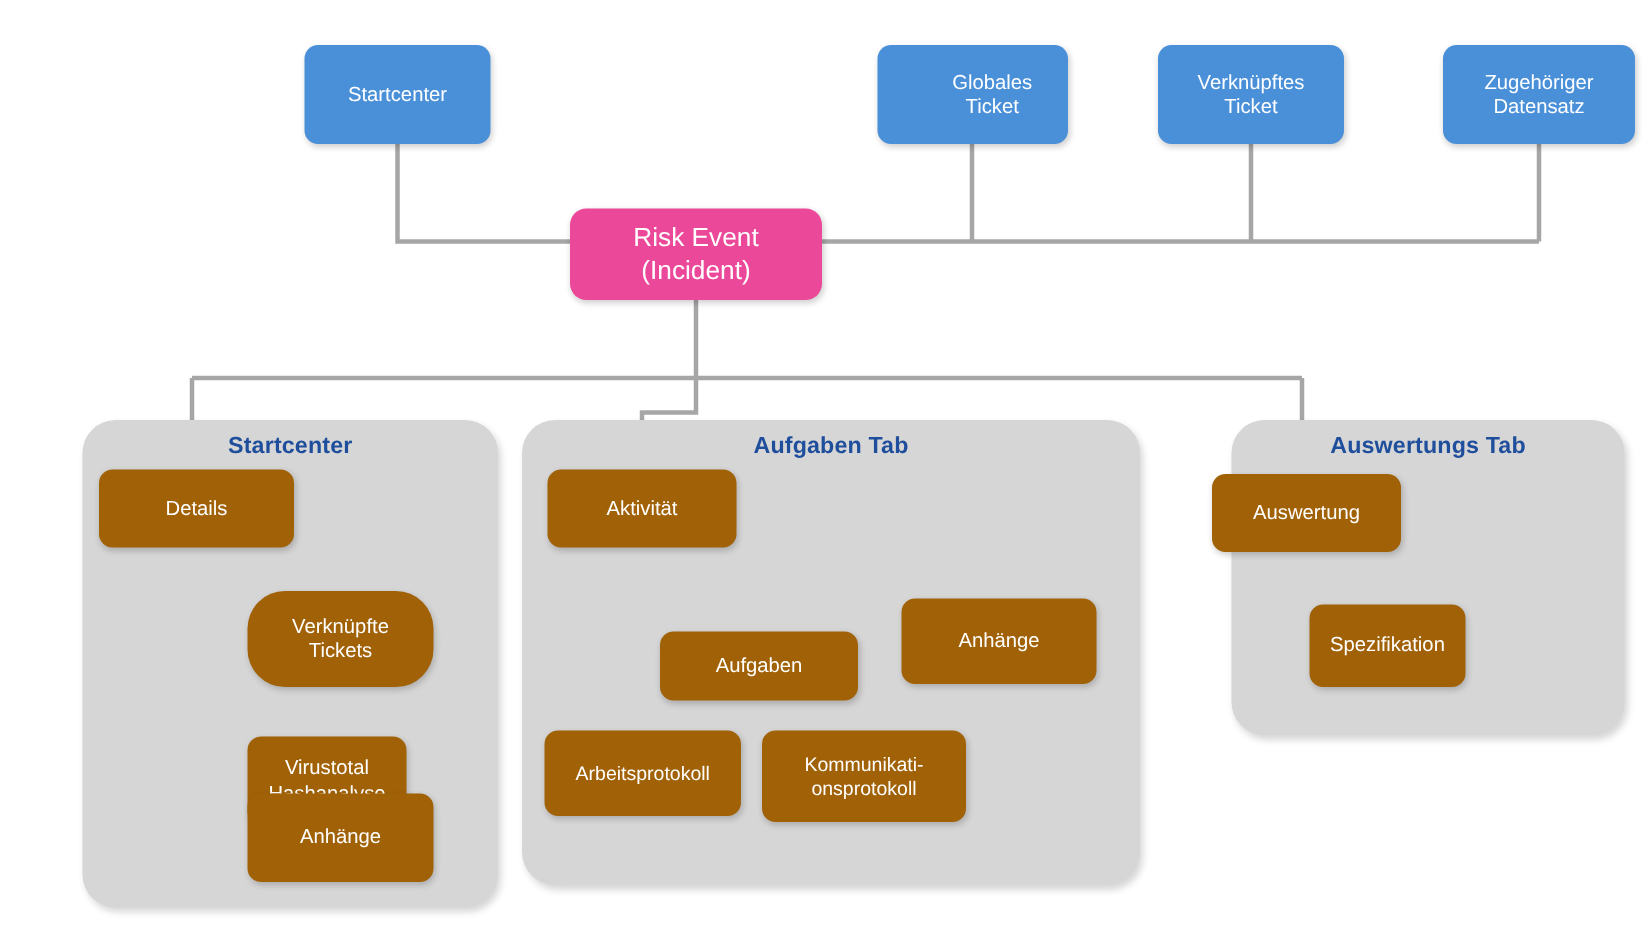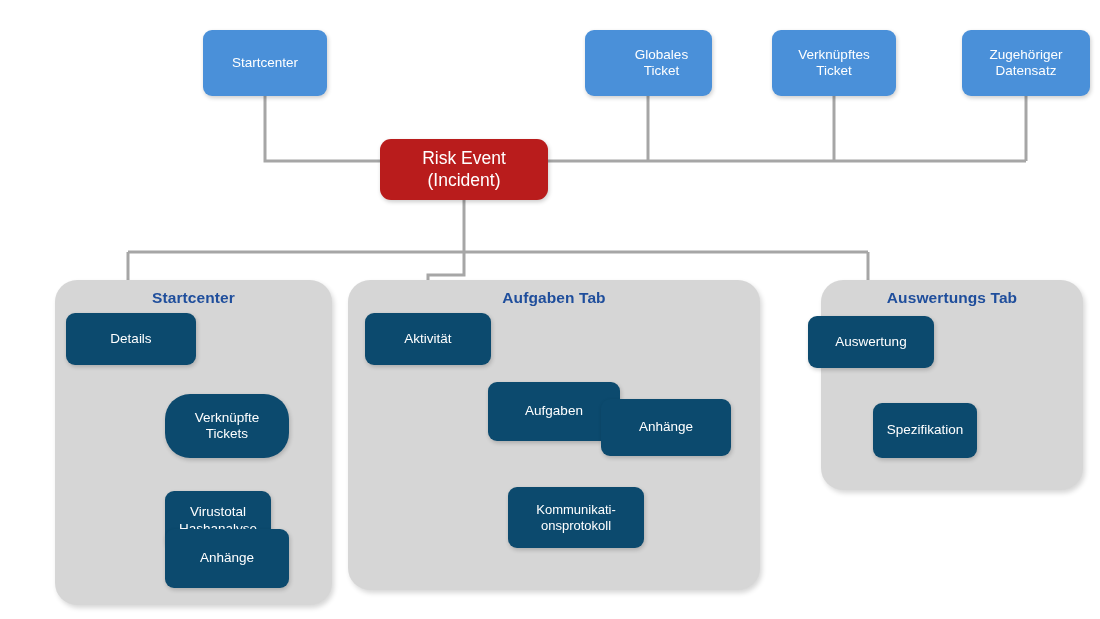--- a/index.html
+++ b/index.html
@@ -53,22 +53,22 @@
     text-align:center;
     border-radius:9px;
     color:#ffffff;
     line-height:1.22;
     box-sizing:border-box;
     padding:2px 6px;
     box-shadow:1px 2px 4px rgba(0,0,0,0.20);
   }
   .node span{display:block;white-space:pre-line;}
   .node.light{ background:#4a90d9; font-size:13.5px; }
-  .node.primary{ background:#b91c1c; font-size:17.5px; border-radius:11px; }
-  .node.dark{ background:#0c4a6e; font-size:13.5px; }
+  .node.primary{ background:#ec4899; font-size:17.5px; border-radius:11px; }
+  .node.dark{ background:#a16207; font-size:13.5px; }
   .node.dark.small{ font-size:13px; }
 </style>
 </head>
 <body>
 
 <div id="canvas">
 
   <svg id="wires" viewBox="0 0 1100 619" width="1100" height="619">
     <g stroke="#a6a6a6" stroke-width="3" fill="none" stroke-linecap="butt">
 
@@ -153,28 +153,31 @@
   </div>
 
   <div class="panel" style="left:348px;top:280px;width:412px;height:310px;">
     <div class="panel-title">Aufgaben Tab</div>
   </div>
 
   <div class="node dark" style="left:365px;top:313px;width:126px;height:52px;">
     <span>Aktivität</span>
   </div>
 
-  <div class="node dark" style="left:440px;top:382px;width:132px;height:59px;margin-left:48px;">
+  <div class="node dark" style="left:440px;top:421px;width:132px;height:46px;">
     <span>Aufgaben</span>
   </div>
 
   <div class="node dark" style="left:601px;top:399px;width:130px;height:57px;">
     <span>Anhänge</span>
   </div>
 
+  <div class="node dark small" style="left:363px;top:487px;width:131px;height:57px;">
+    <span>Arbeitsprotokoll</span>
+  </div>
 
   <div class="node dark small" style="left:508px;top:487px;width:136px;height:61px;">
     <span>Kommunikati-
 onsprotokoll</span>
   </div>
 
   <div class="panel" style="left:821px;top:280px;width:262px;height:210px;">
     <div class="panel-title">Auswertungs Tab</div>
   </div>
 

